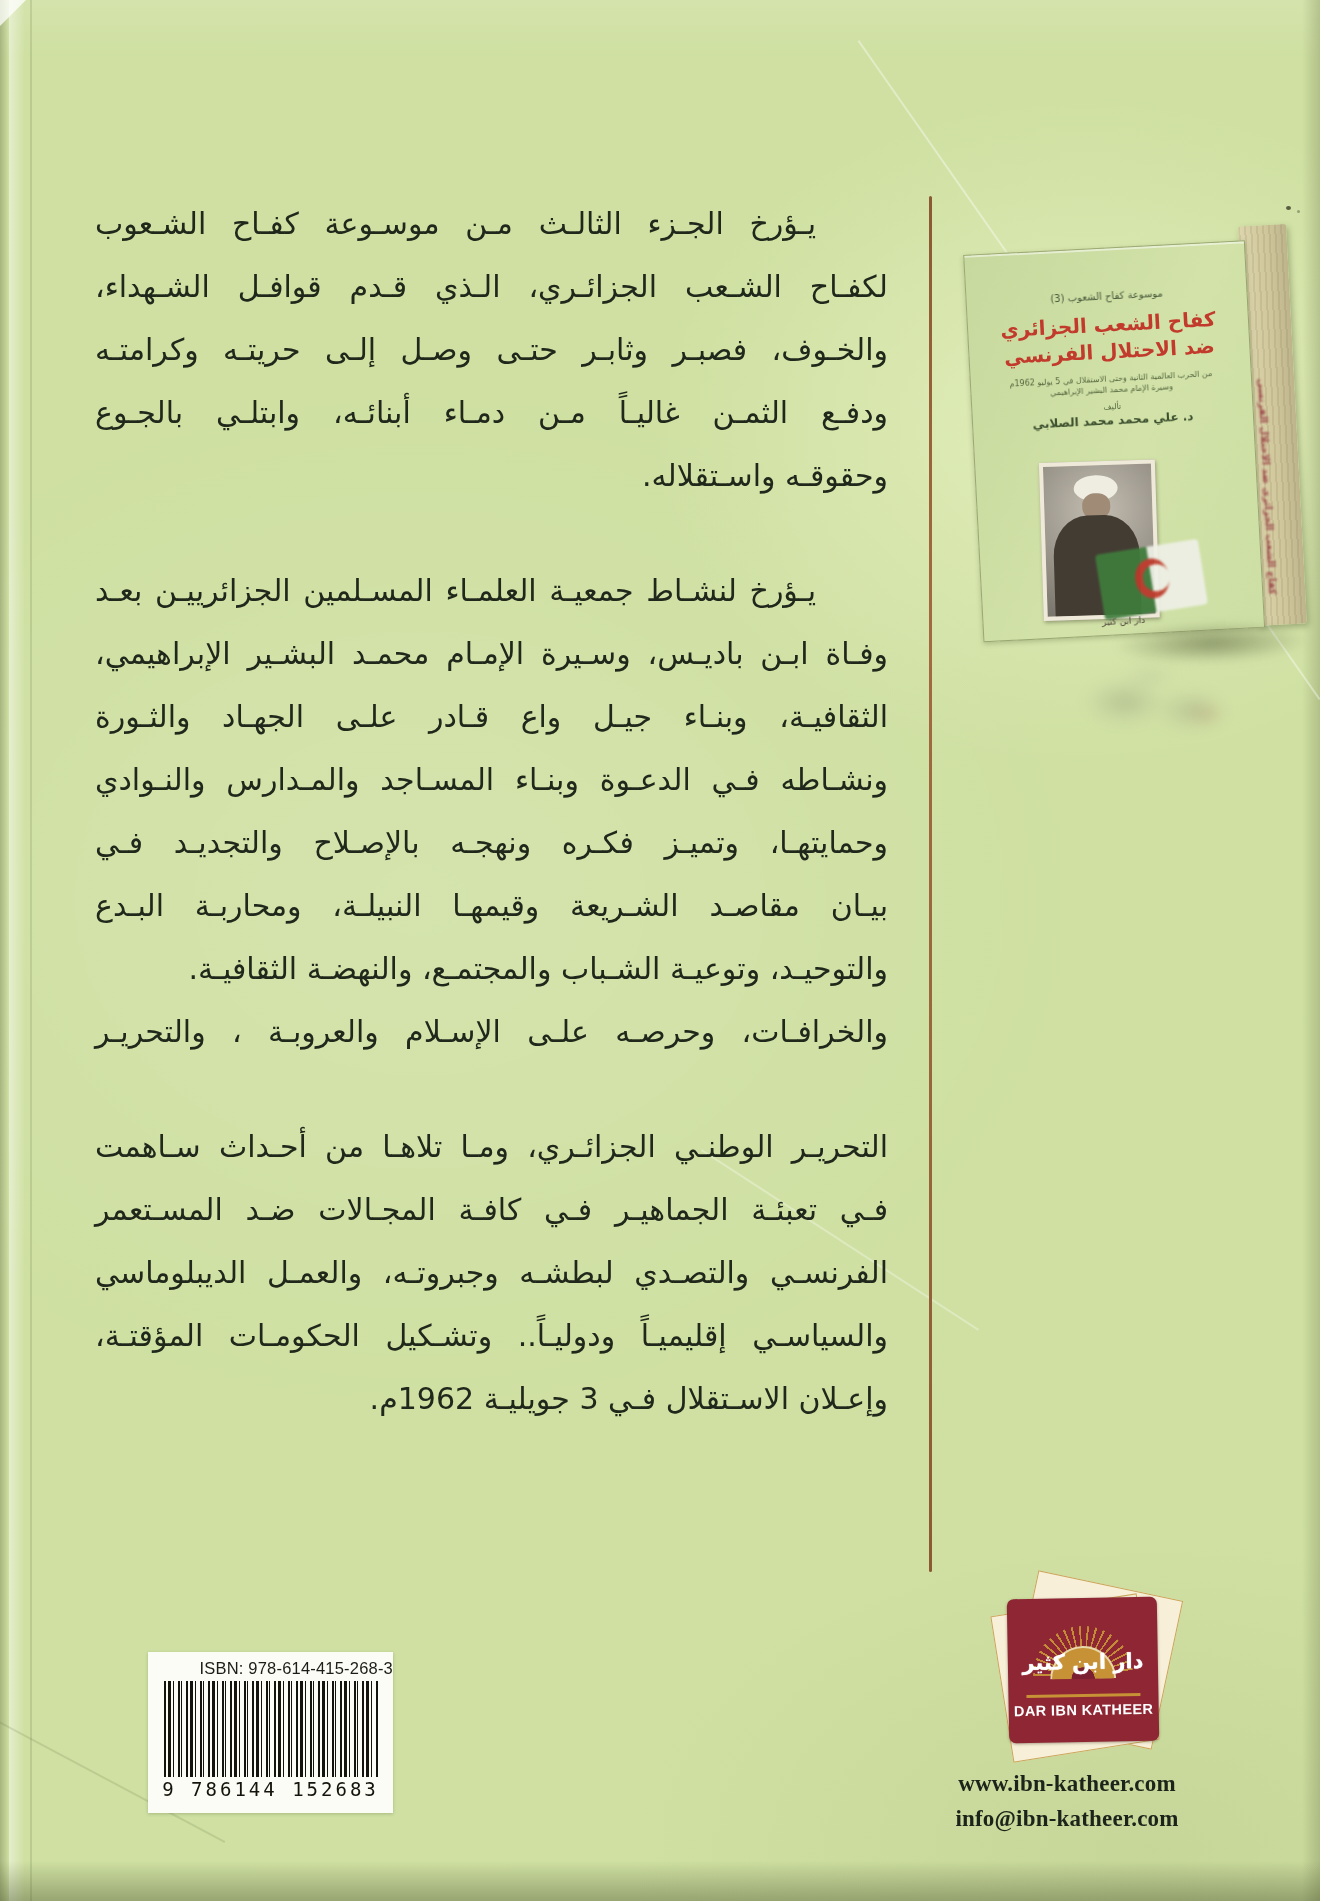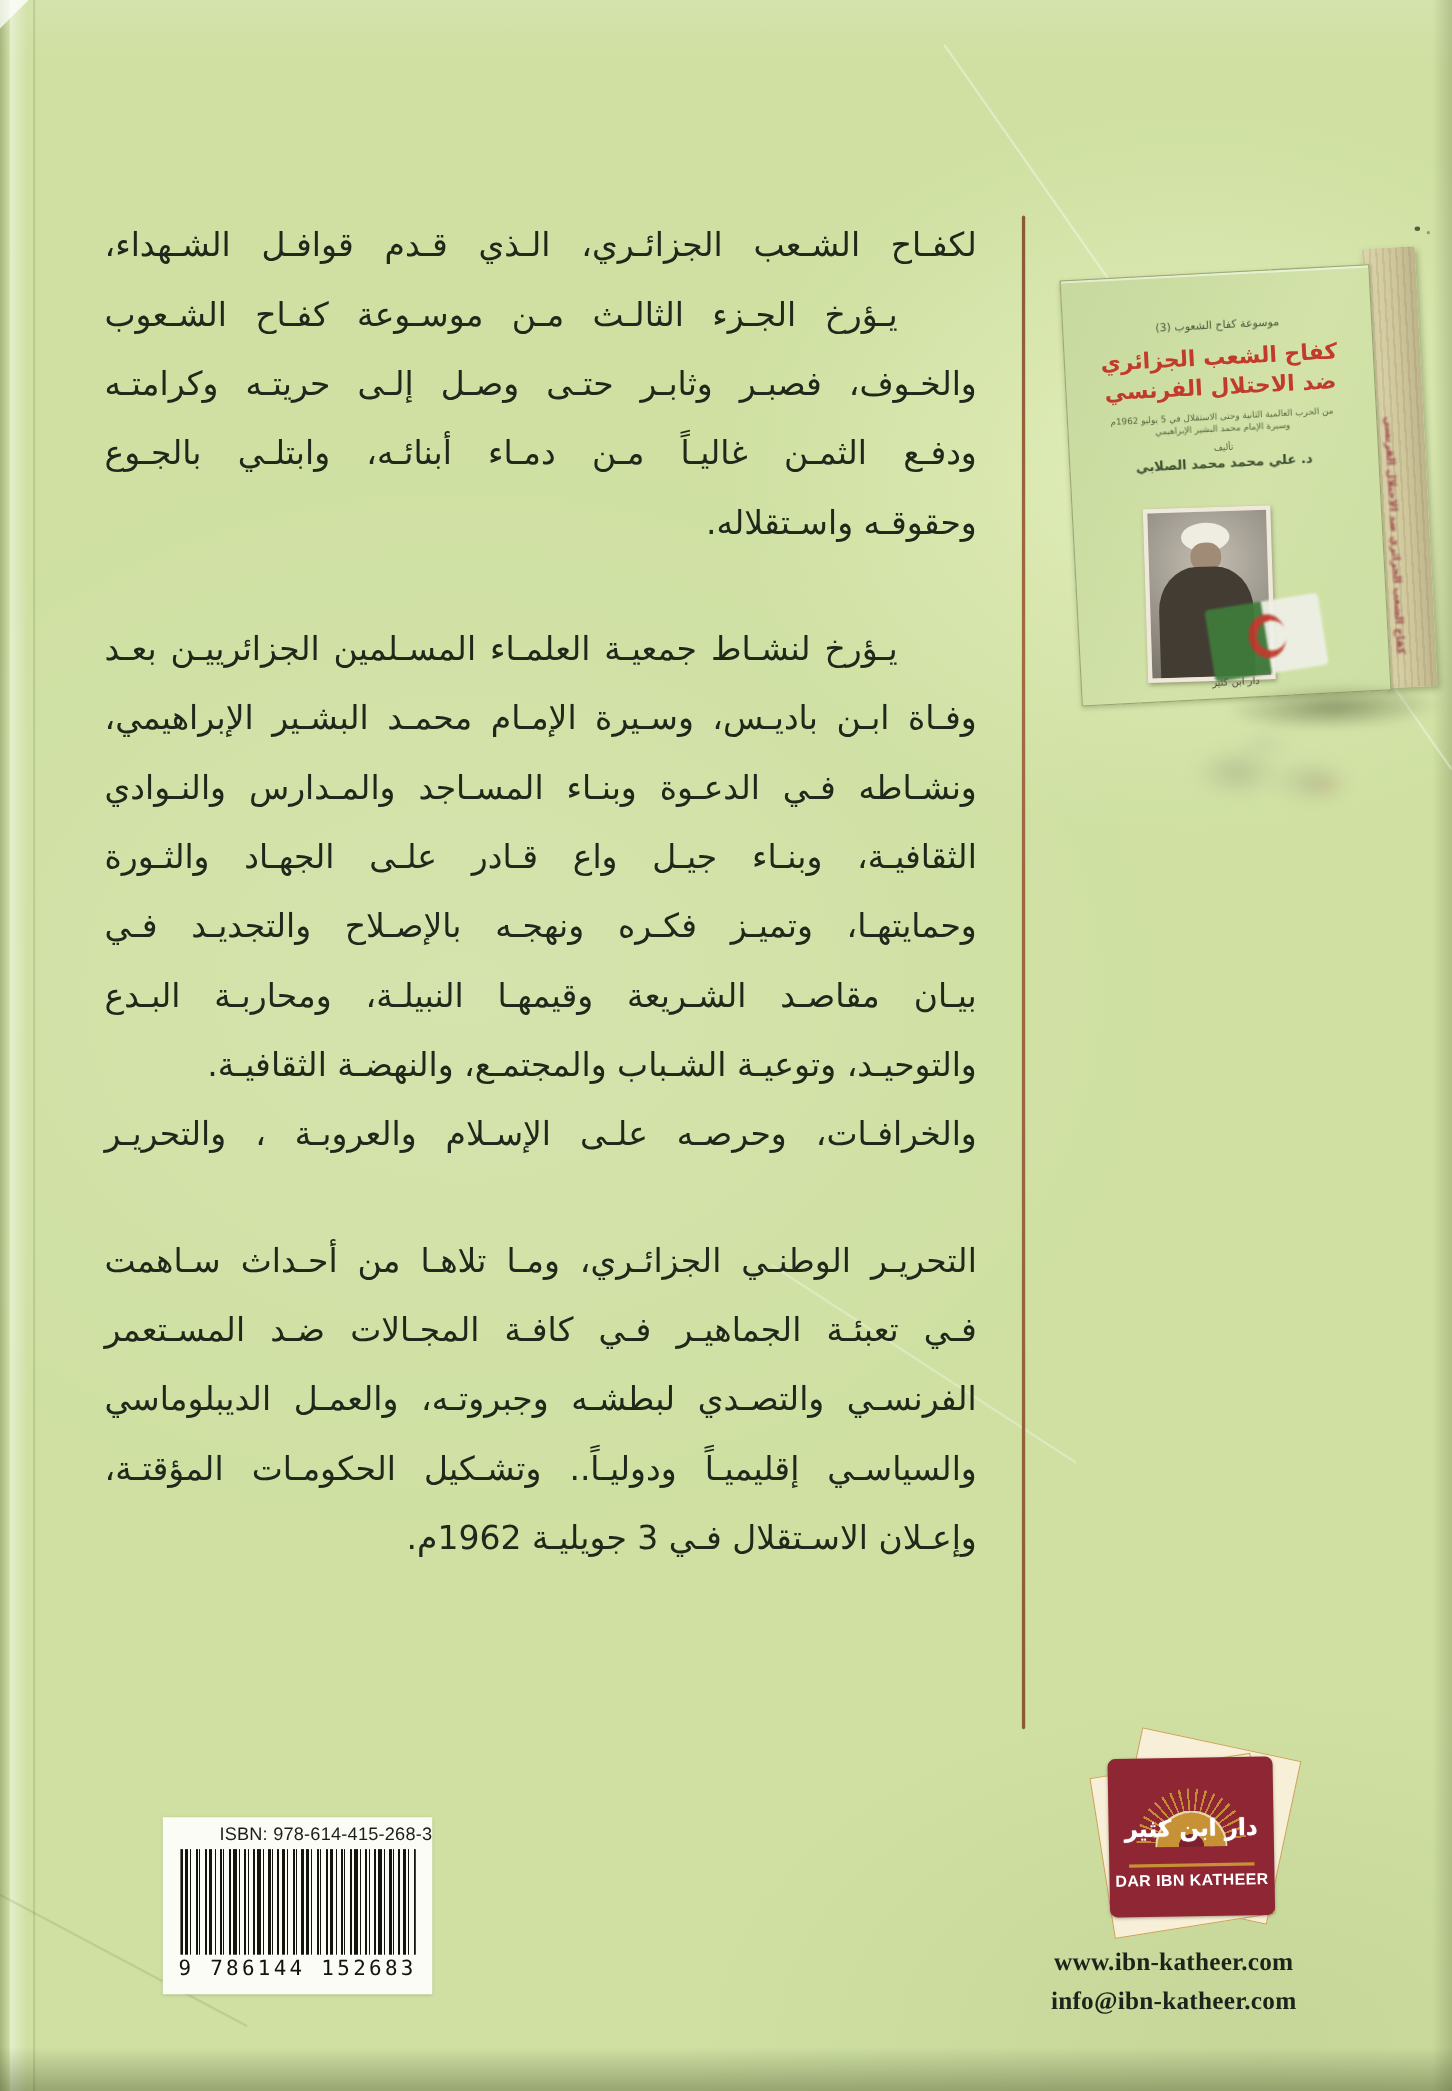--- a/index.html
+++ b/index.html
@@ -183,31 +183,31 @@
 <div class="bottom-shade"></div>
 <div class="corner-tl"></div>
 <div class="crease c1"></div>
 <div class="crease c2"></div>
 <div class="crease c3"></div>
 <div class="dust-dot" style="left:1286px;top:206px;width:5px;height:4px;"></div>
 <div class="dust-dot" style="left:1297px;top:210px;width:3px;height:3px;opacity:.5;"></div>
 
 <div class="text-block">
     <div class="para">
+      <div class="tline first">يـؤرخ الجـزء الثالـث مـن موسـوعة كفـاح الشـعوب</div>
       <div class="tline">لكفـاح الشـعب الجزائـري، الـذي قـدم قوافـل الشـهداء،</div>
-      <div class="tline first">يـؤرخ الجـزء الثالـث مـن موسـوعة كفـاح الشـعوب</div>
       <div class="tline">والخـوف، فصبـر وثابـر حتـى وصـل إلـى حريتـه وكرامتـه</div>
       <div class="tline">ودفـع الثمـن غاليـاً مـن دمـاء أبنائـه، وابتلـي بالجـوع</div>
       <div class="tline last">وحقوقـه واسـتقلاله.</div>
     </div>
     <div class="para">
       <div class="tline first">يـؤرخ لنشـاط جمعيـة العلمـاء المسـلمين الجزائرييـن بعـد</div>
       <div class="tline">وفـاة ابـن باديـس، وسـيرة الإمـام محمـد البشـير الإبراهيمي،</div>
+      <div class="tline">الثقافيـة، وبنـاء جيـل واع قـادر علـى الجهـاد والثـورة</div>
       <div class="tline">ونشـاطه فـي الدعـوة وبنـاء المسـاجد والمـدارس والنـوادي</div>
-      <div class="tline">الثقافيـة، وبنـاء جيـل واع قـادر علـى الجهـاد والثـورة</div>
       <div class="tline">وحمايتهـا، وتميـز فكـره ونهجـه بالإصـلاح والتجديـد فـي</div>
       <div class="tline">بيـان مقاصـد الشـريعة وقيمهـا النبيلـة، ومحاربـة البـدع</div>
       <div class="tline last">والتوحيـد، وتوعيـة الشـباب والمجتمـع، والنهضـة الثقافيـة.</div>
       <div class="tline">والخرافـات، وحرصـه علـى الإسـلام والعروبـة ، والتحريـر</div>
     </div>
     <div class="para">
       <div class="tline">التحريـر الوطنـي الجزائـري، ومـا تلاهـا من أحـداث سـاهمت</div>
       <div class="tline">فـي تعبئـة الجماهيـر فـي كافـة المجـالات ضـد المسـتعمر</div>
       <div class="tline">الفرنسـي والتصـدي لبطشـه وجبروتـه، والعمـل الديبلوماسي</div>
       <div class="tline">والسياسـي إقليميـاً ودوليـاً.. وتشـكيل الحكومـات المؤقتـة،</div>

